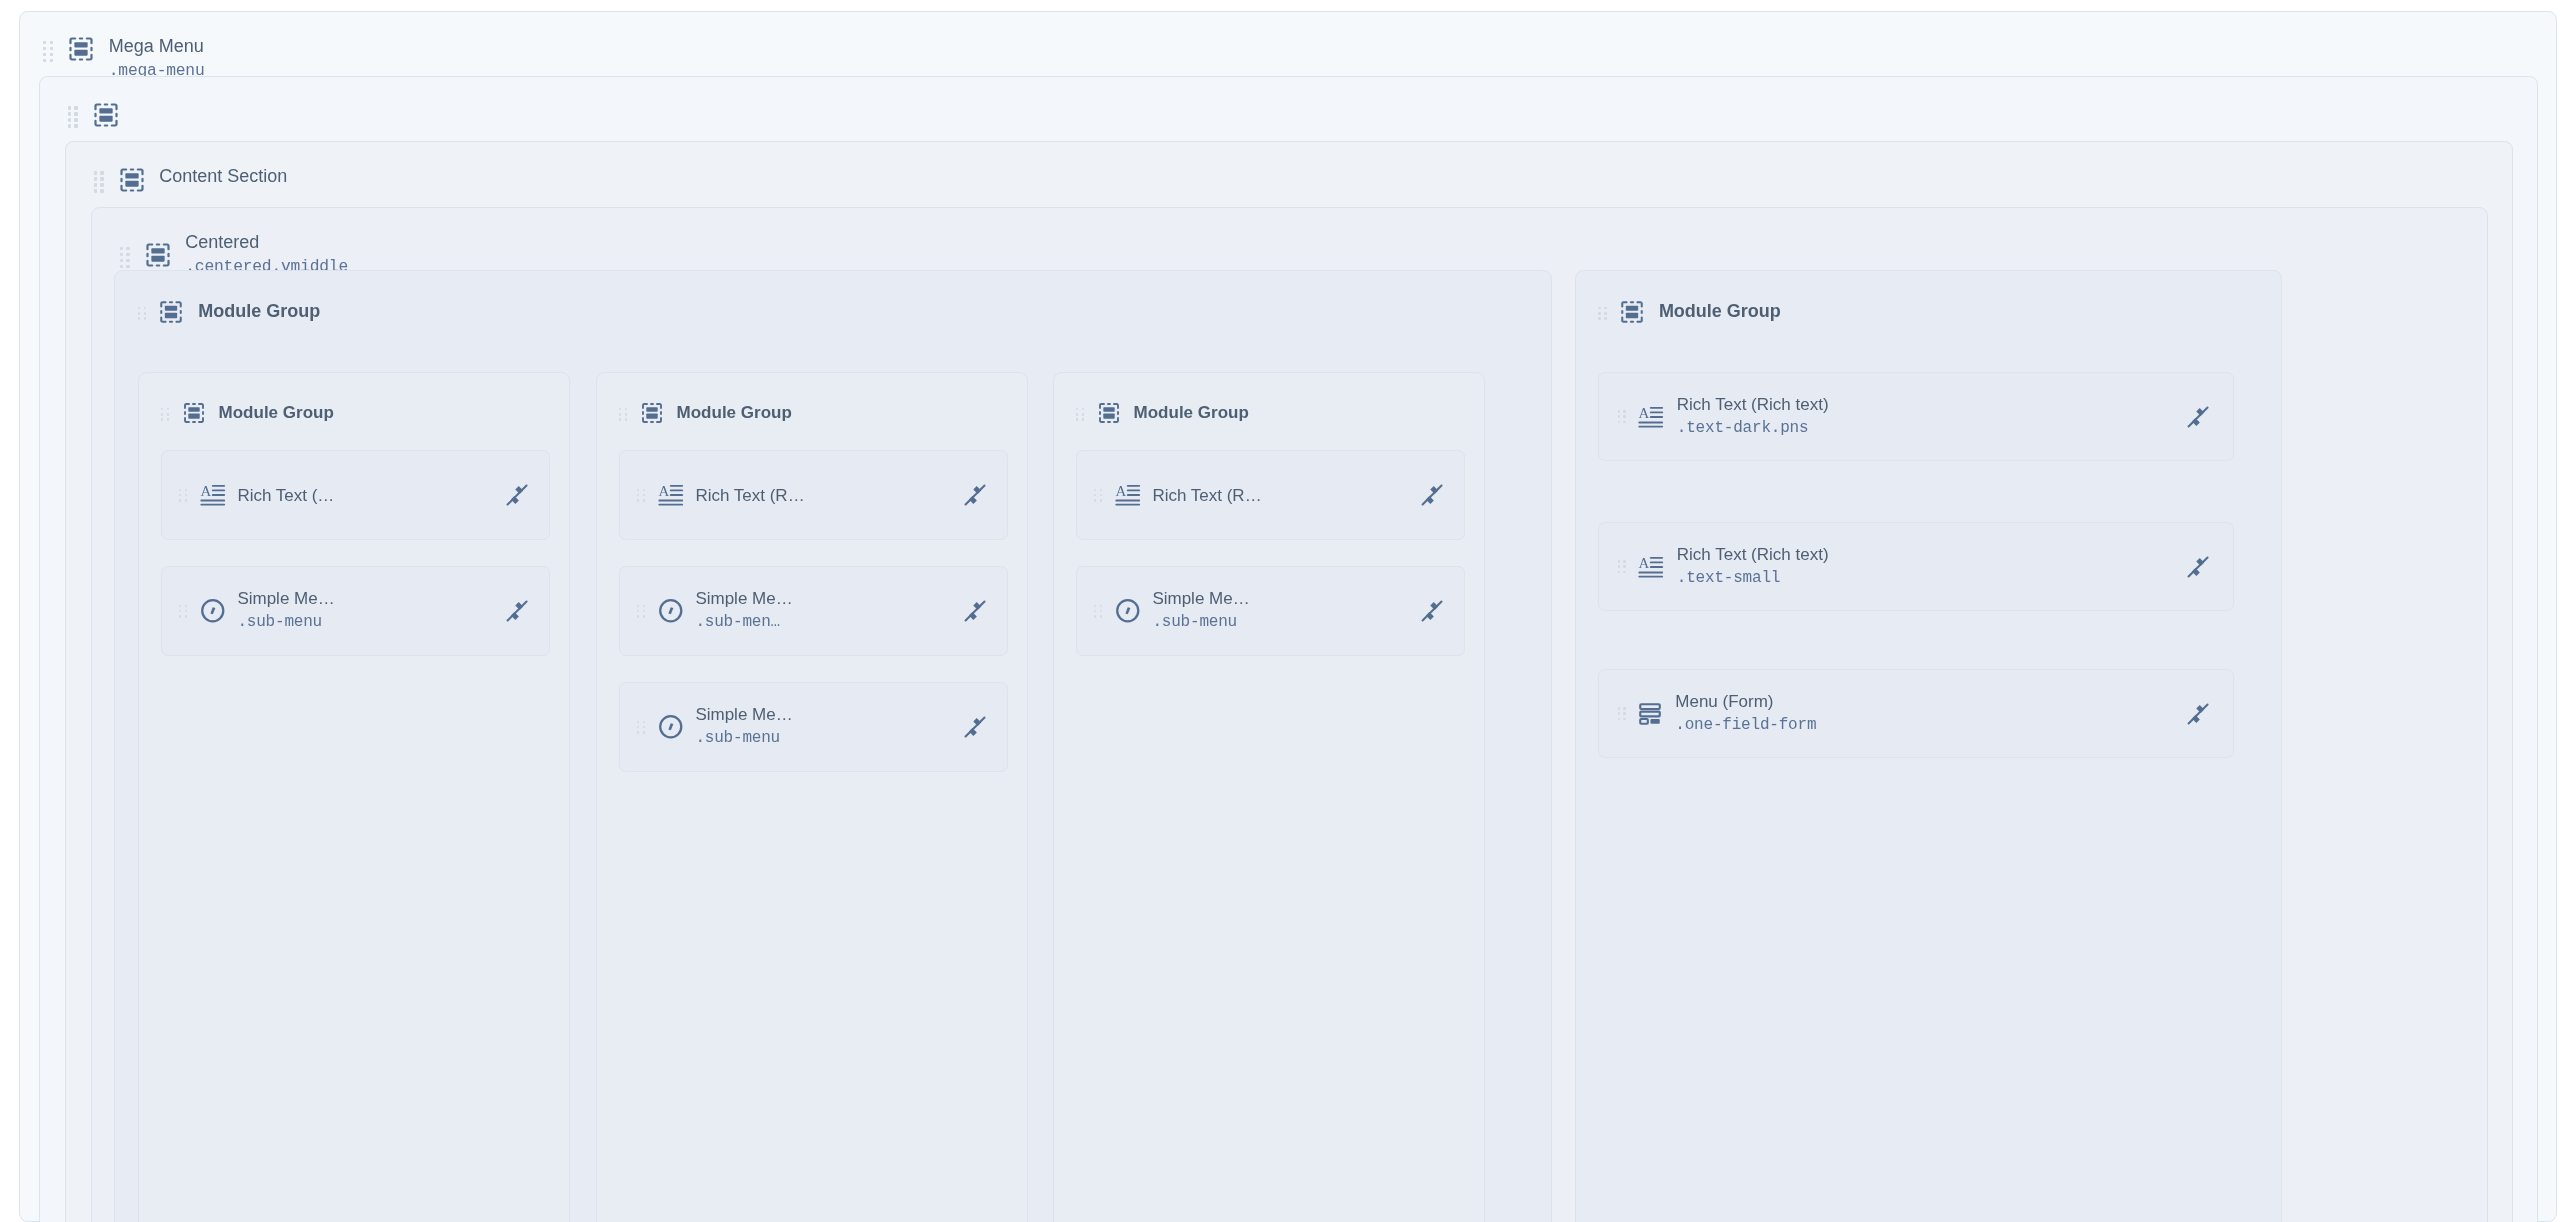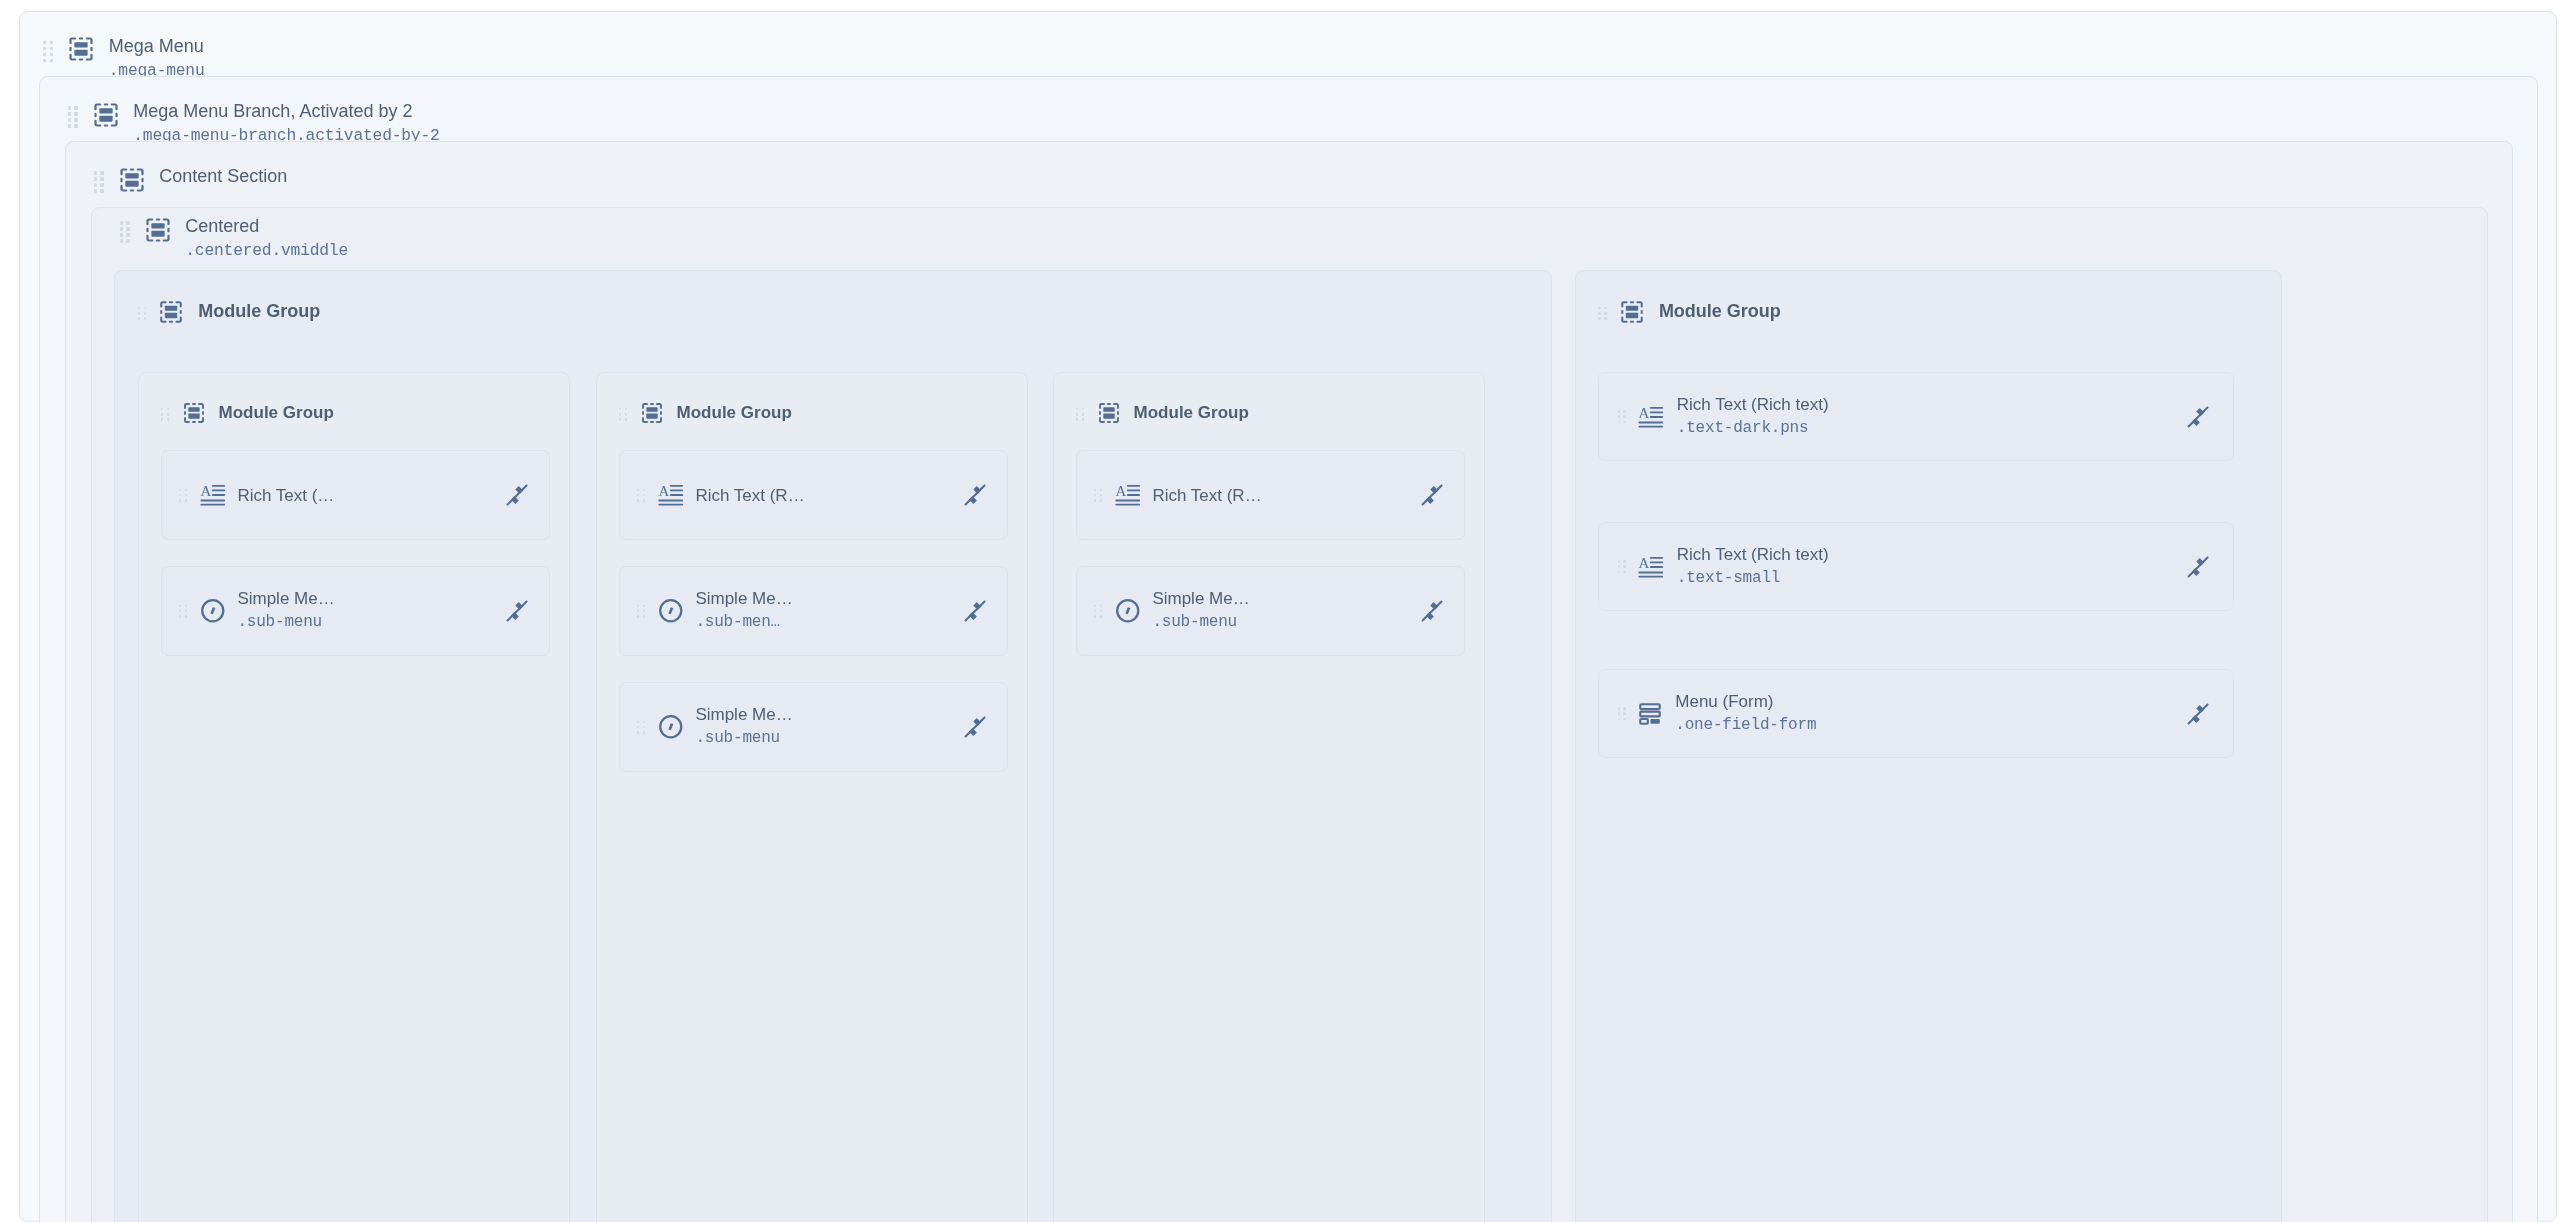--- a/index.html
+++ b/index.html
@@ -166,24 +166,20 @@
               <path d="M7 21H4.2A1.2 1.2 0 0 1 3 19.8V17"></path>
               <path d="M11 3h2"></path>
               <path d="M11 21h2"></path>
               <path d="M3 11v2"></path>
               <path d="M21 11v2"></path>
             </g>
             <rect x="6.3" y="6.3" width="11.4" height="4.5" rx="0.7" fill="#546e91"></rect>
             <rect x="6.3" y="12.6" width="11.4" height="5.1" rx="0.7" fill="#546e91"></rect>
           </svg>
       </span>
-      <span class="labels" style="margin-left:13.8px;">
-        <span class="title">Mega Menu Branch, Activated by 2</span>
-        <span class="selector">.mega-menu-branch.activated-by-2</span>
-      </span>
     </div>
 
     <div class="node lvl3" id="contentSec">
 
       <div class="hdr" style="position:absolute;left:27.5px;top:23px;">
         <span class="dragdots">
             <i></i>
             <i></i>
             <i></i>
             <i></i>
@@ -208,21 +204,21 @@
               <rect x="6.3" y="12.6" width="11.4" height="5.1" rx="0.7" fill="#546e91"></rect>
             </svg>
         </span>
         <span class="labels" style="margin-left:13.8px;">
           <span class="title">Content Section</span>
         </span>
       </div>
 
       <div class="node lvl4" id="centered">
 
-        <div class="hdr" style="position:absolute;left:27.5px;top:7px;">
+        <div class="hdr" style="position:absolute;left:27.5px;top:23px;align-items:center;">
           <span class="dragdots">
               <i></i>
               <i></i>
               <i></i>
               <i></i>
               <i></i>
               <i></i>
               <i></i>
               <i></i>
             </span>

